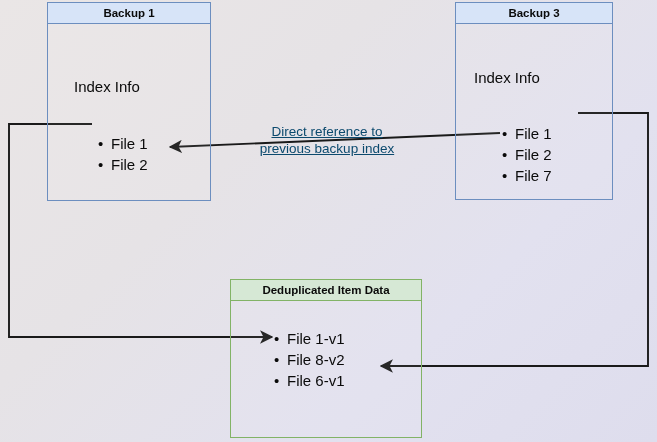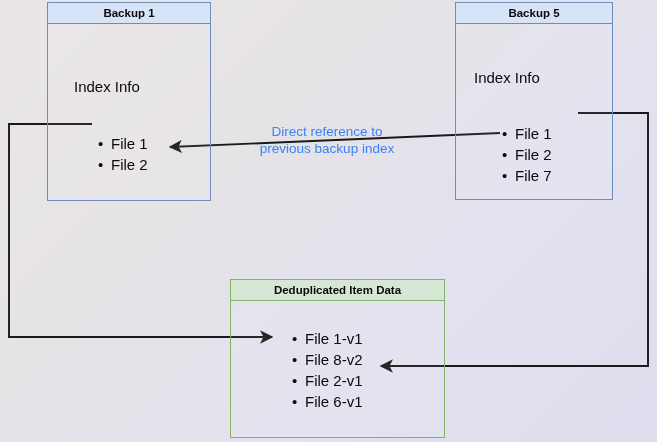--- a/index.html
+++ b/index.html
@@ -97,23 +97,24 @@
     left: -13px;
     top: 0;
     font-size: 15px;
     line-height: 21px;
   }
 
   .edge-label {
     position: absolute;
     font-size: 13.5px;
     line-height: 17px;
-    color: #3b82f6;
+    color: #0c4a6e;
     text-align: center;
     white-space: pre-line;
+    text-decoration: underline;
   }
 </style>
 </head>
 <body>
 
 <div id="canvas">
 
   <svg id="wires" viewBox="0 0 657 442" width="657" height="442">
     <defs>
       <marker id="arrow-r" viewBox="0 0 10 10" refX="9" refY="5" markerWidth="7" markerHeight="7" orient="auto-start-reverse">
@@ -139,38 +140,37 @@
     <div class="box-body">
       <div class="index-title" style="left:26px; top:54px;">Index Info</div>
       <ul class="file-list" style="left:47px; top:109px;">
         <li>File 1</li>
         <li>File 2</li>
       </ul>
     </div>
   </div>
 
   <div class="box box-blue" style="left:455px; top:2px; width:158px; height:198px;">
-    <div class="box-header">Backup 5</div>
+    <div class="box-header">Backup 3</div>
     <div class="box-body">
       <div class="index-title" style="left:18px; top:45px;">Index Info</div>
       <ul class="file-list" style="left:43px; top:99px;">
         <li>File 1</li>
         <li>File 2</li>
         <li>File 7</li>
       </ul>
     </div>
   </div>
 
-  <div class="box box-green" style="left:230px; top:279px; width:215px; height:159px;">
+  <div class="box box-green" style="left:230px; top:279px; width:192px; height:159px;">
     <div class="box-header">Deduplicated Item Data</div>
     <div class="box-body">
-      <ul class="file-list" style="left:58px; top:27px;">
+      <ul class="file-list" style="left:40px; top:27px;">
         <li>File 1-v1</li>
         <li>File 8-v2</li>
-        <li>File 2-v1</li>
         <li>File 6-v1</li>
       </ul>
     </div>
   </div>
 
   <div class="edge-label" style="left:247px; top:123px; width:160px;">Direct reference to
 previous backup index</div>
 
 </div>
 

